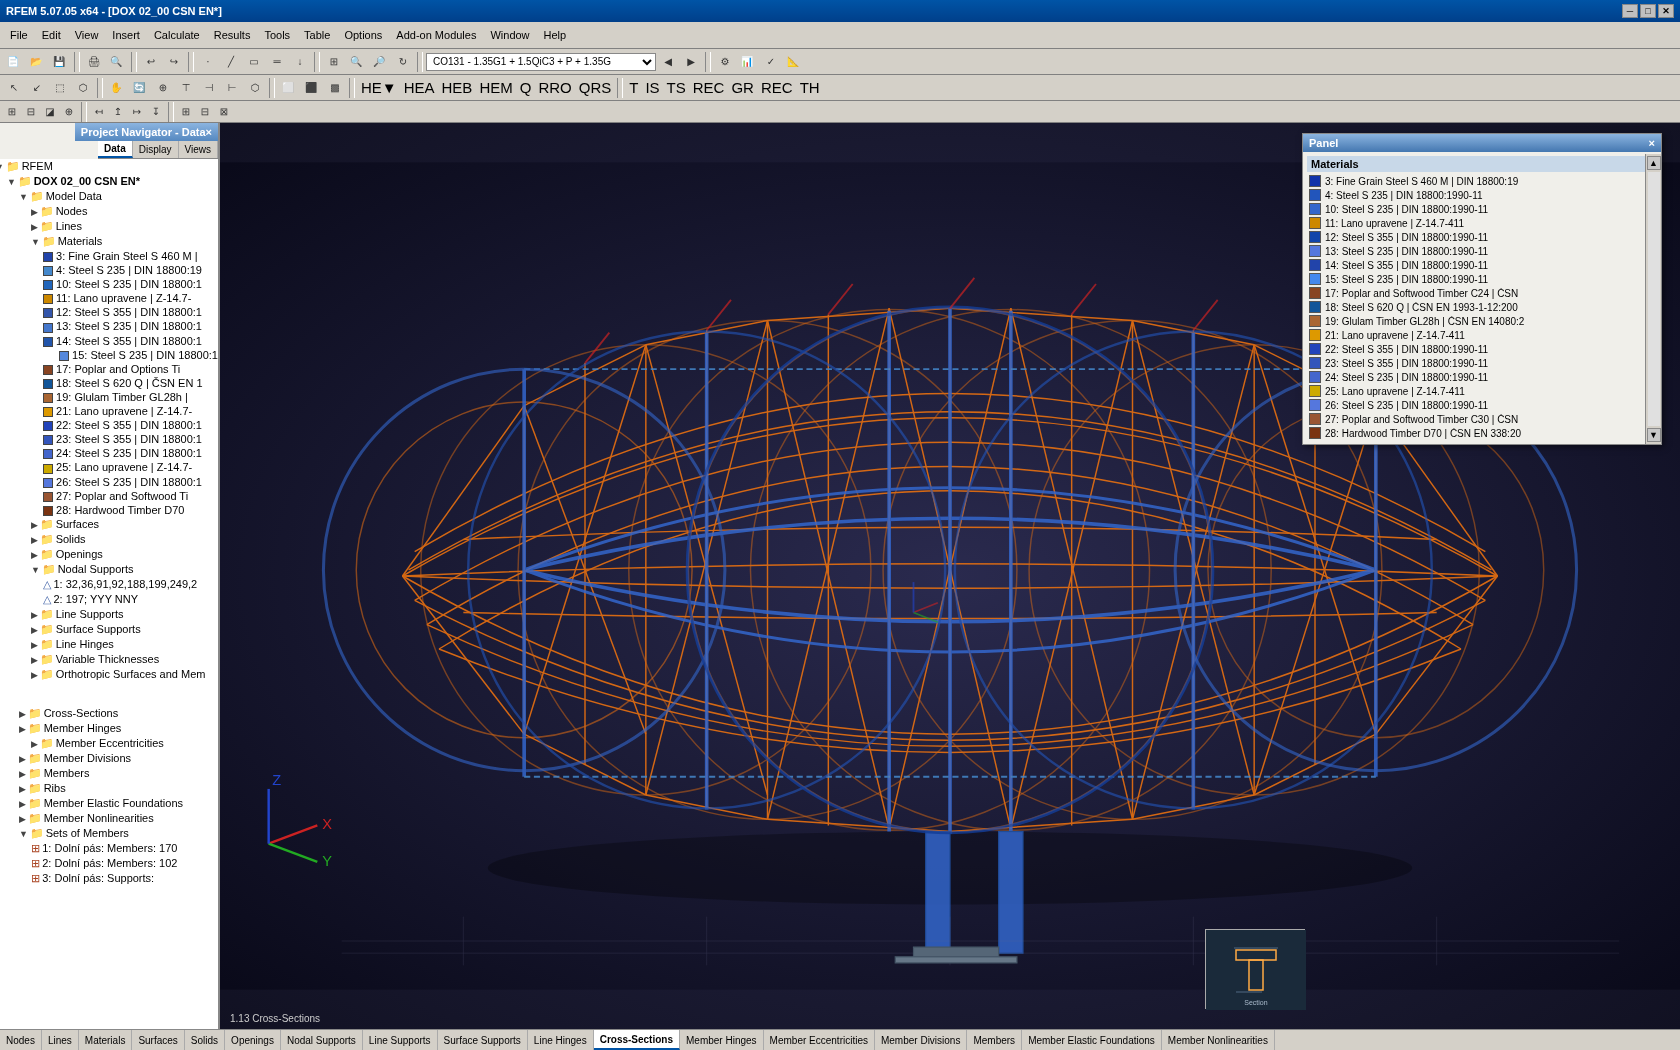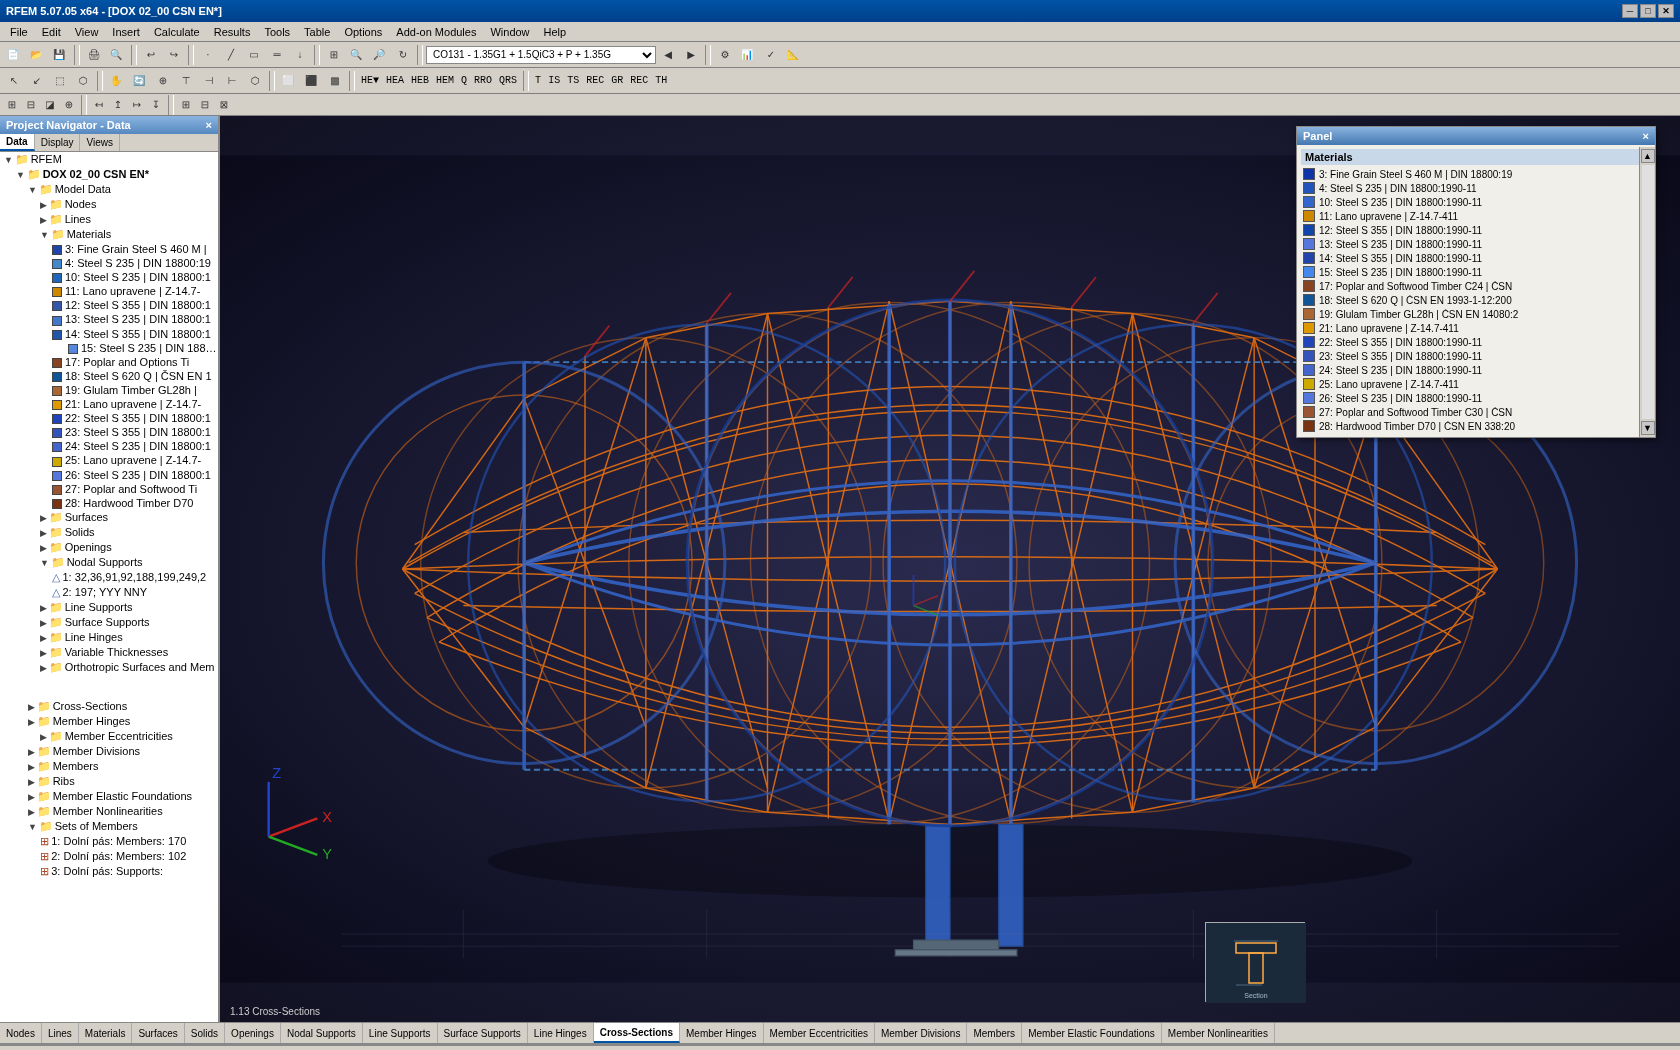--- a/index.html
+++ b/index.html
@@ -22,21 +22,21 @@
       width: 16px; height: 14px;
       background: #c0c0c0;
       border: 1px solid #888;
       font-size: 9px;
       display: flex; align-items: center; justify-content: center;
       cursor: pointer; color: #000;
     }
 
     
     #menu-bar {
-      height: 20px;
+      height: 27px;
       background: #d4d0c8;
       display: flex;
       align-items: center;
       border-bottom: 1px solid #808080;
       padding: 0 4px;
       gap: 2px;
     }
     .menu-item {
       padding: 2px 6px;
       font-size: 11px;
@@ -80,20 +80,21 @@
 
     
     #navigator {
       width: 220px;
       min-width: 220px;
       background: #f0efea;
       border-right: 2px solid #888;
       display: flex;
       flex-direction: column;
       overflow: hidden;
+      align-items: flex-end;
     }
     #nav-title {
       background: linear-gradient(to bottom, #8bb4e0, #5588c0);
       color: white;
       font-weight: bold;
       padding: 3px 6px;
       font-size: 11px;
       display: flex;
       justify-content: space-between;
       align-items: center;
@@ -136,21 +137,21 @@
       justify-content: center;
     }
     .model-svg {
       width: 100%;
       height: 100%;
     }
 
     
     #right-panel {
       position: absolute;
-      right: 24px;
+      right: 18px;
       top: 10px;
       width: 360px;
       background: #a3a3a3;
       border: 1px solid #888;
       box-shadow: 2px 2px 6px rgba(0,0,0,0.5);
       z-index: 10;
     }
     #right-panel-title {
       background: linear-gradient(to bottom, #8bb4e0, #4477b0);
       color: white;
@@ -245,24 +246,23 @@
       background: #1a2a3a;
       border: 1px solid #aaa;
     }
 
     
     ::-webkit-scrollbar { width: 12px; height: 12px; }
     ::-webkit-scrollbar-track { background: #d4d0c8; }
     ::-webkit-scrollbar-thumb { background: #aaa; border: 1px solid #888; }
 
     .tb-label {
-      font-size: 10px;
+      font-size: 15px;
       padding: 0 3px;
       white-space: nowrap;
-      font-family: Liberation Mono, monospace;
     }
   </style>
 </head>
 <body>
 
 <div id="title-bar">
   <span>RFEM 5.07.05 x64 - [DOX 02_00 CSN EN*]</span>
   <div id="title-bar-controls">
     <div class="tb-btn">─</div>
     <div class="tb-btn">□</div>

